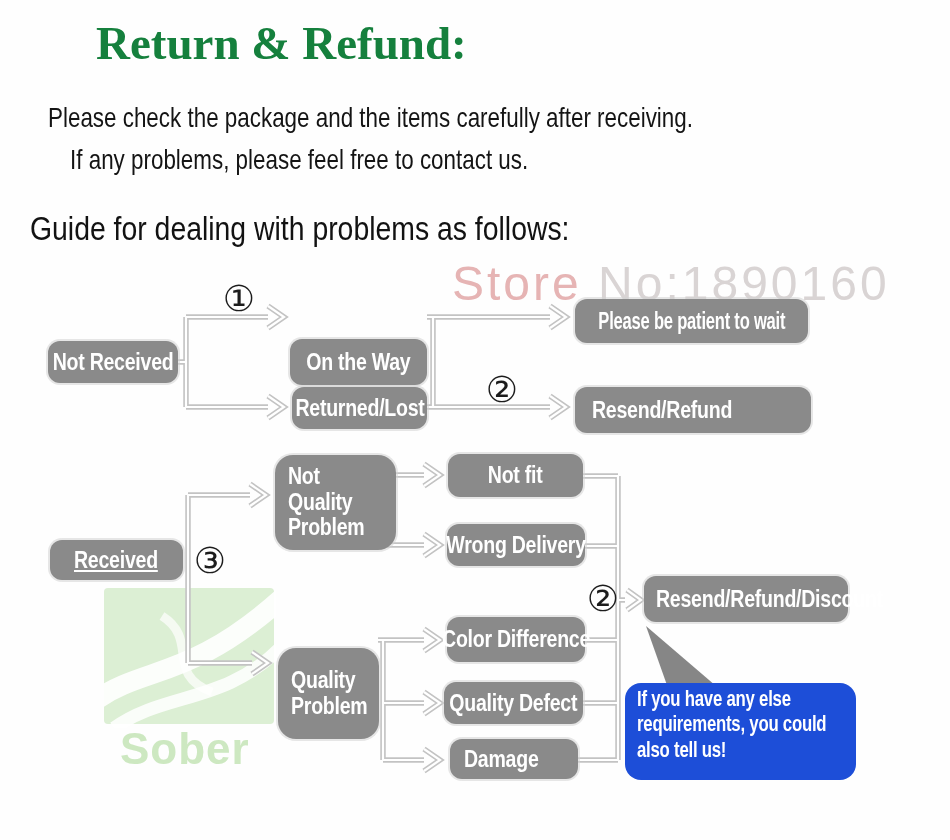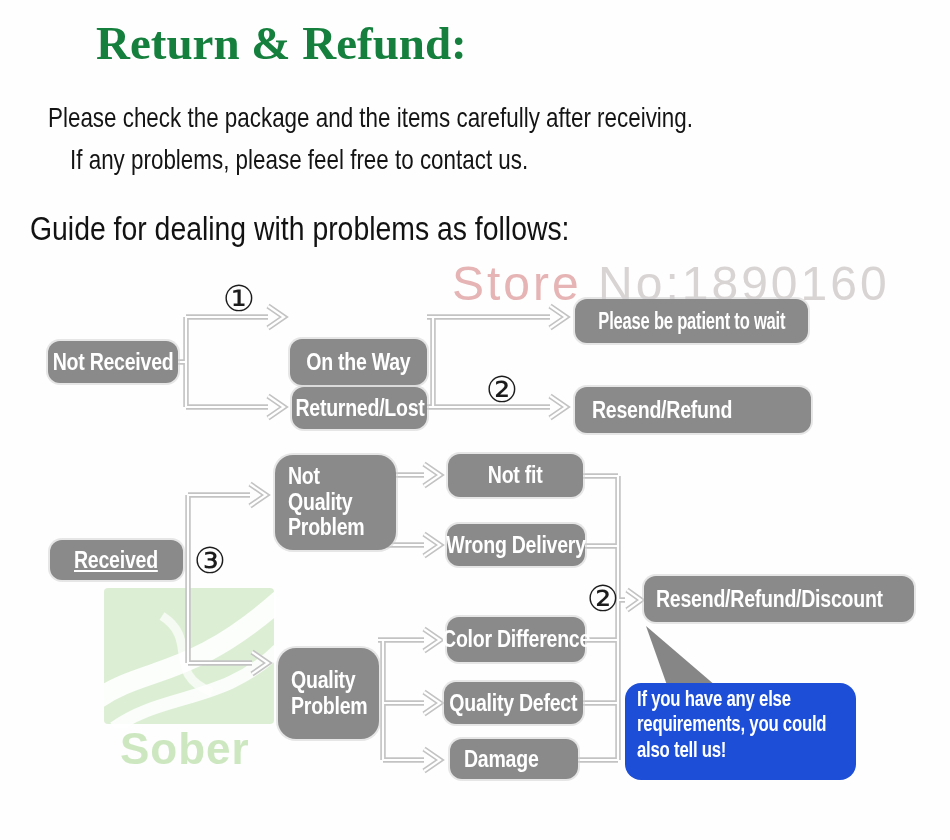--- a/index.html
+++ b/index.html
@@ -154,21 +154,21 @@
 </div>
 
 <div class="node" style="left:444px;top:682px;width:139px;height:42px;">
   <span class="lbl">Quality Defect</span>
 </div>
 
 <div class="node alignleft" style="left:450px;top:739px;width:128px;height:40px;padding-left:14px;box-sizing:border-box;">
   <span class="lbl">Damage</span>
 </div>
 
-<div class="node alignleft" style="left:644px;top:576px;width:270px;height:46px;padding-left:12px;box-sizing:border-box;">
+<div class="node alignleft" style="left:644px;top:576px;width:204px;height:46px;padding-left:12px;box-sizing:border-box;">
   <span class="lbl">Resend/Refund/Discount</span>
 </div>
 
 <div class="step" style="left:219px;top:281px;">①</div>
 <div class="step" style="left:482px;top:372px;">②</div>
 <div class="step" style="left:190px;top:543px;">③</div>
 <div class="step" style="left:583px;top:581px;">②</div>
 
 <div class="bubble">
   <div class="bl">If you have any else</div>

